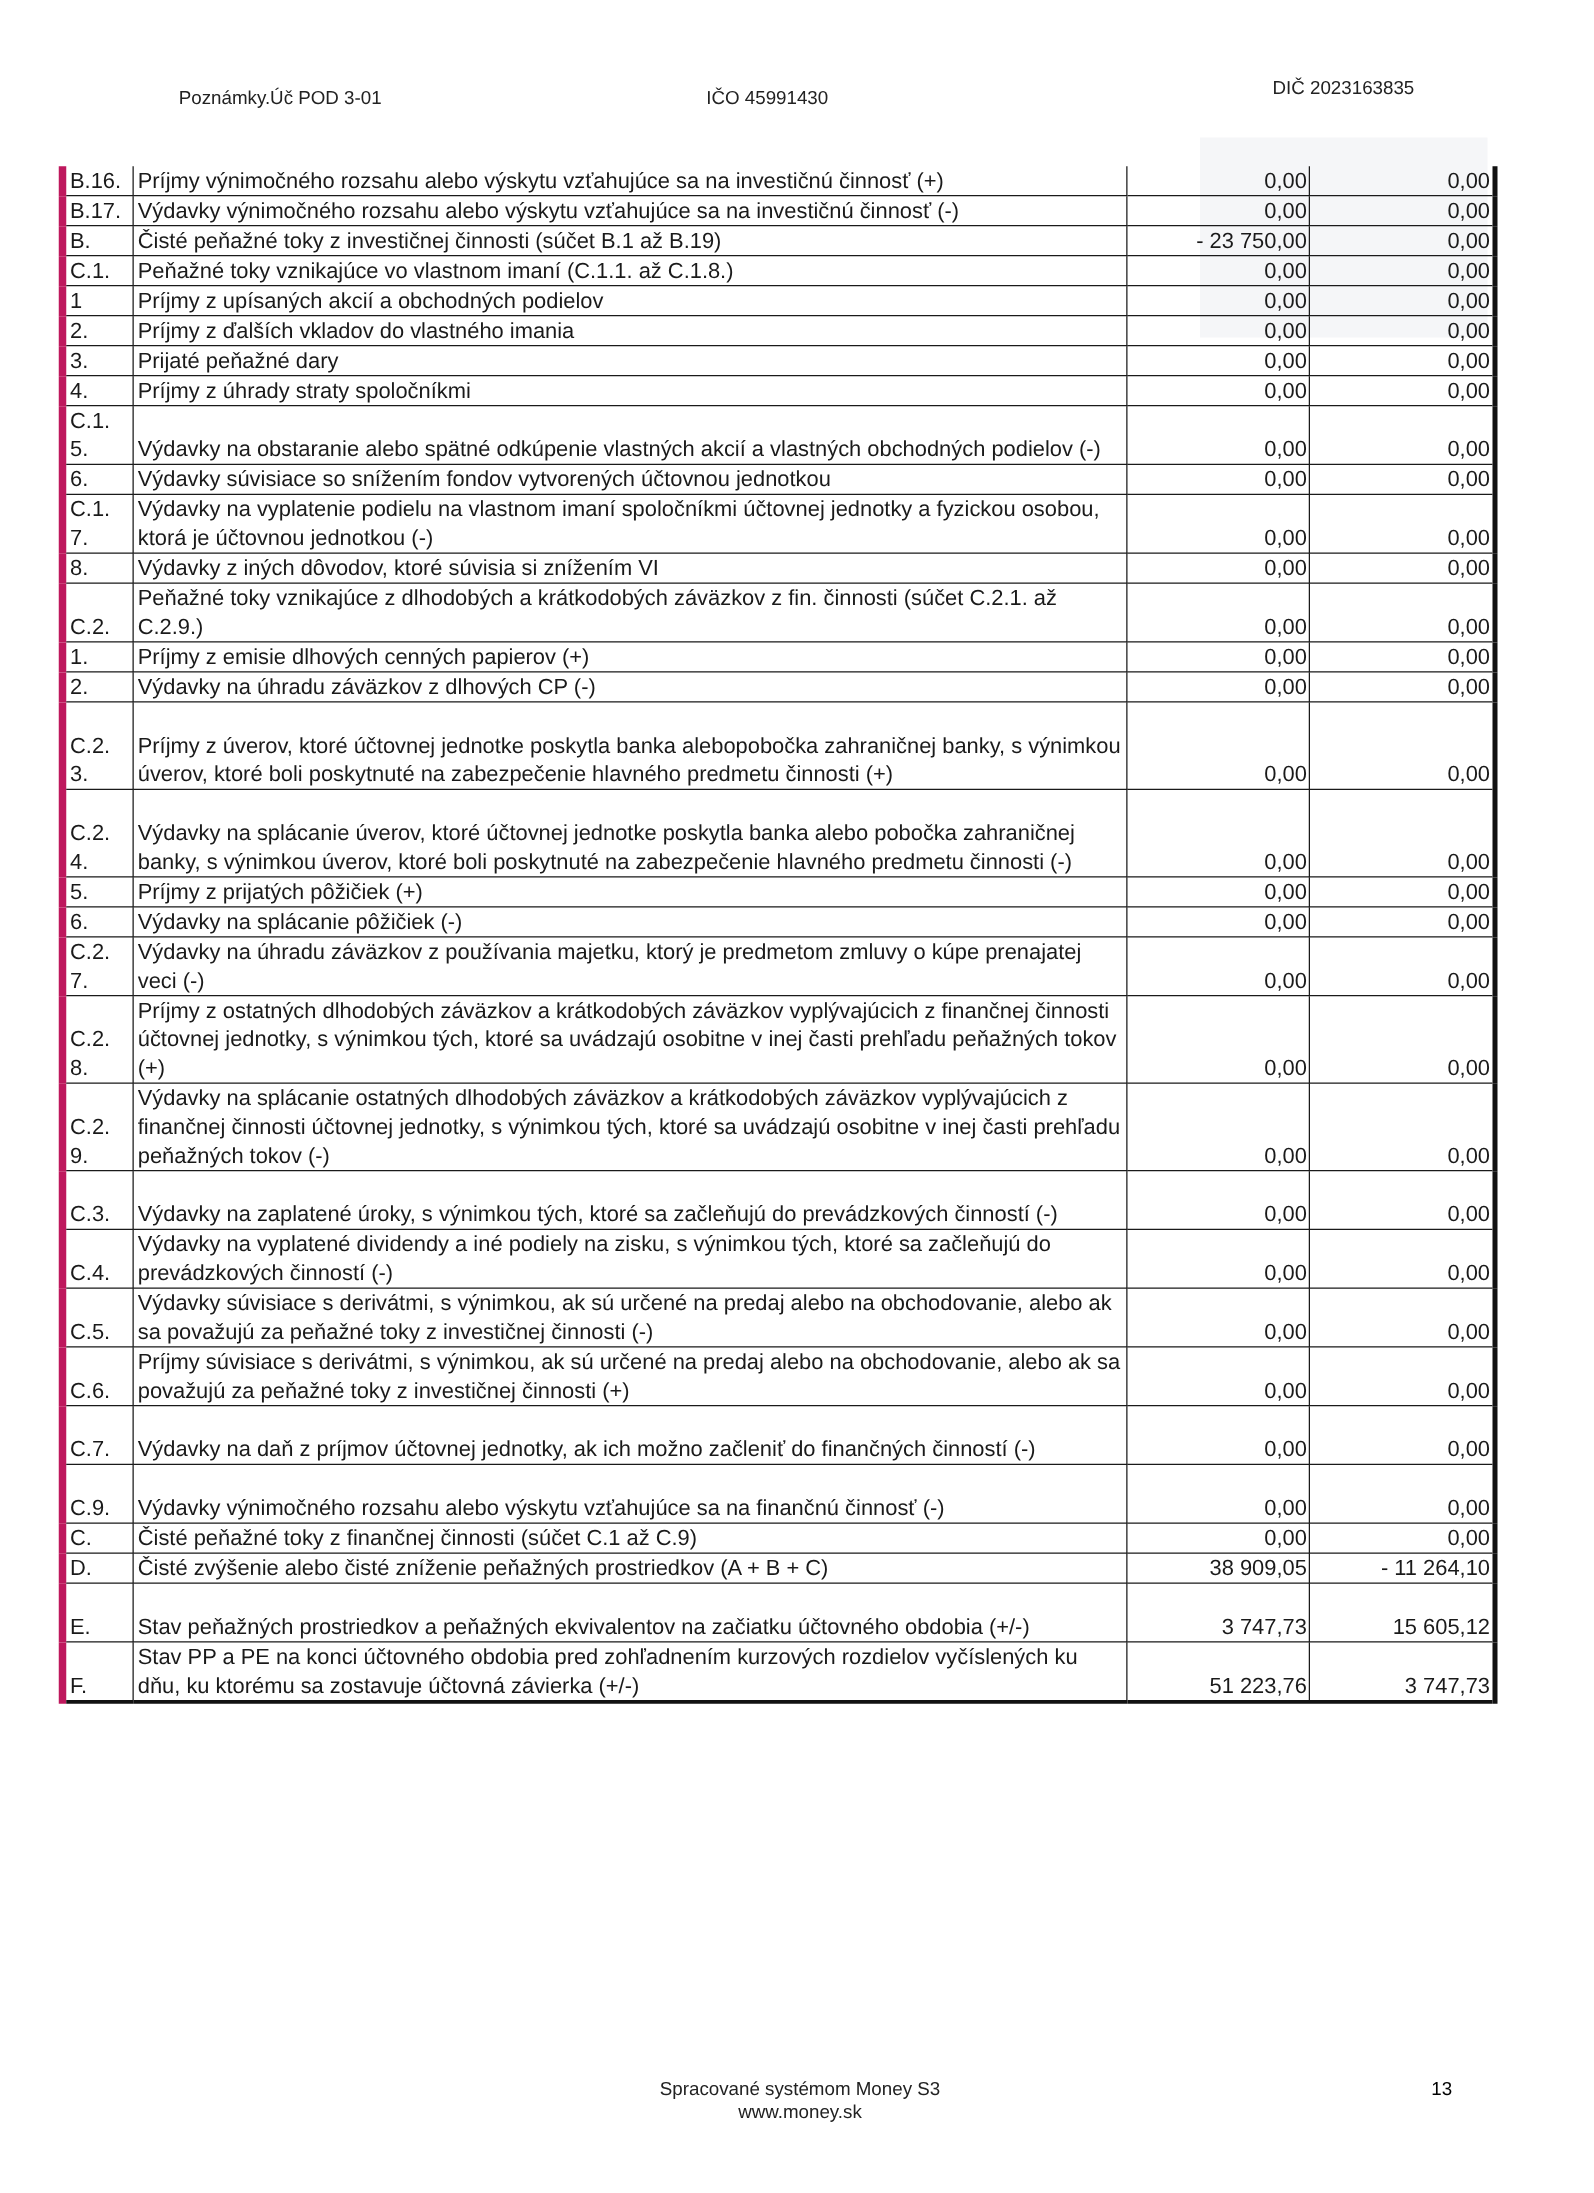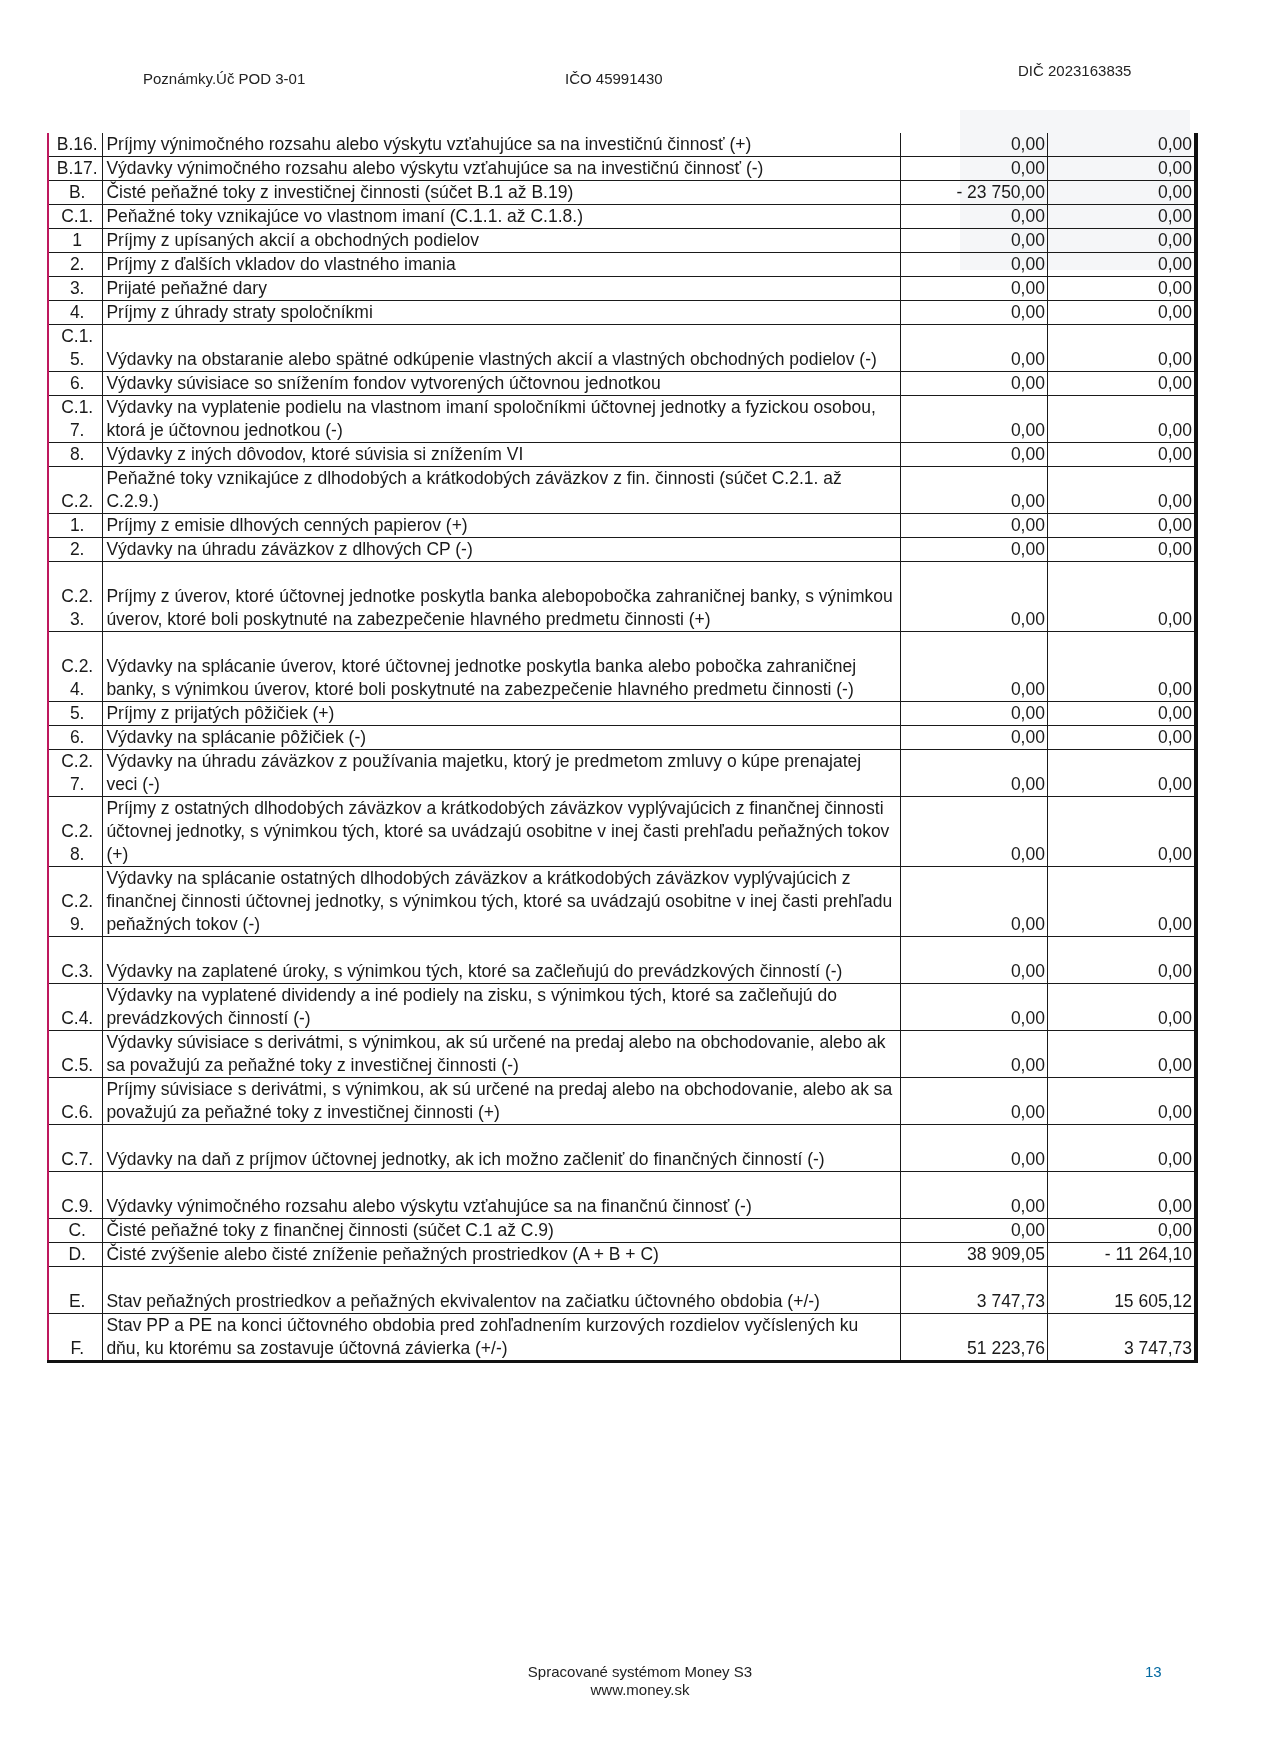--- a/index.html
+++ b/index.html
@@ -15,28 +15,28 @@
          border-collapse: collapse; table-layout: fixed; }
   .tbl td { border: 1.5px solid #1a1a1a; padding: 0 3px; font-size: 17.5px;
             line-height: 23px; vertical-align: bottom; }
   .tbl td.code { width: 50px; padding-left: 3px; padding-right: 0; }
   .tbl td.desc { width: 785px; }
   .tbl td.v1, .tbl td.v2 { text-align: right; white-space: nowrap; padding-right: 2px; }
   .tbl td.v1 { width: 140px; }
   .tbl td.v2 { width: 140px; border-right: 4px solid #111; }
   .tbl tr:first-child td { border-top: none; }
   .tbl tr:first-child td.desc { border-right: none; }
-  .tbl td:first-child { border-left: 2px solid #be185d; text-align: center; }
+  .tbl td:first-child { border-left: 6px solid #be185d; }
   .tbl tr:last-child td { border-bottom: 3px solid #111; }
   .code-lines { display: block; }
   .code-lines span { display: block; }
   .footer { position: absolute; top: 1663px; left: 0; width: 1275px; text-align: center;
             font-size: 15px; line-height: 18px; color: #222; }
   .footer-inner { position: absolute; left: 490px; width: 300px; text-align: center; }
-  .pageno { position: absolute; left: 1145px; top: 1663px; font-size: 15px; color: #0369a1; }
+  .pageno { position: absolute; left: 1145px; top: 1663px; font-size: 15px; color: #000000; }
 </style>
 </head>
 <body>
 
 <div class="scan-shadow"></div>
 
 <div class="hdr hdr-left">Poznámky.Úč POD 3-01</div>
 <div class="hdr hdr-mid">IČO 45991430</div>
 <div class="hdr hdr-right">DIČ 2023163835</div>
 

